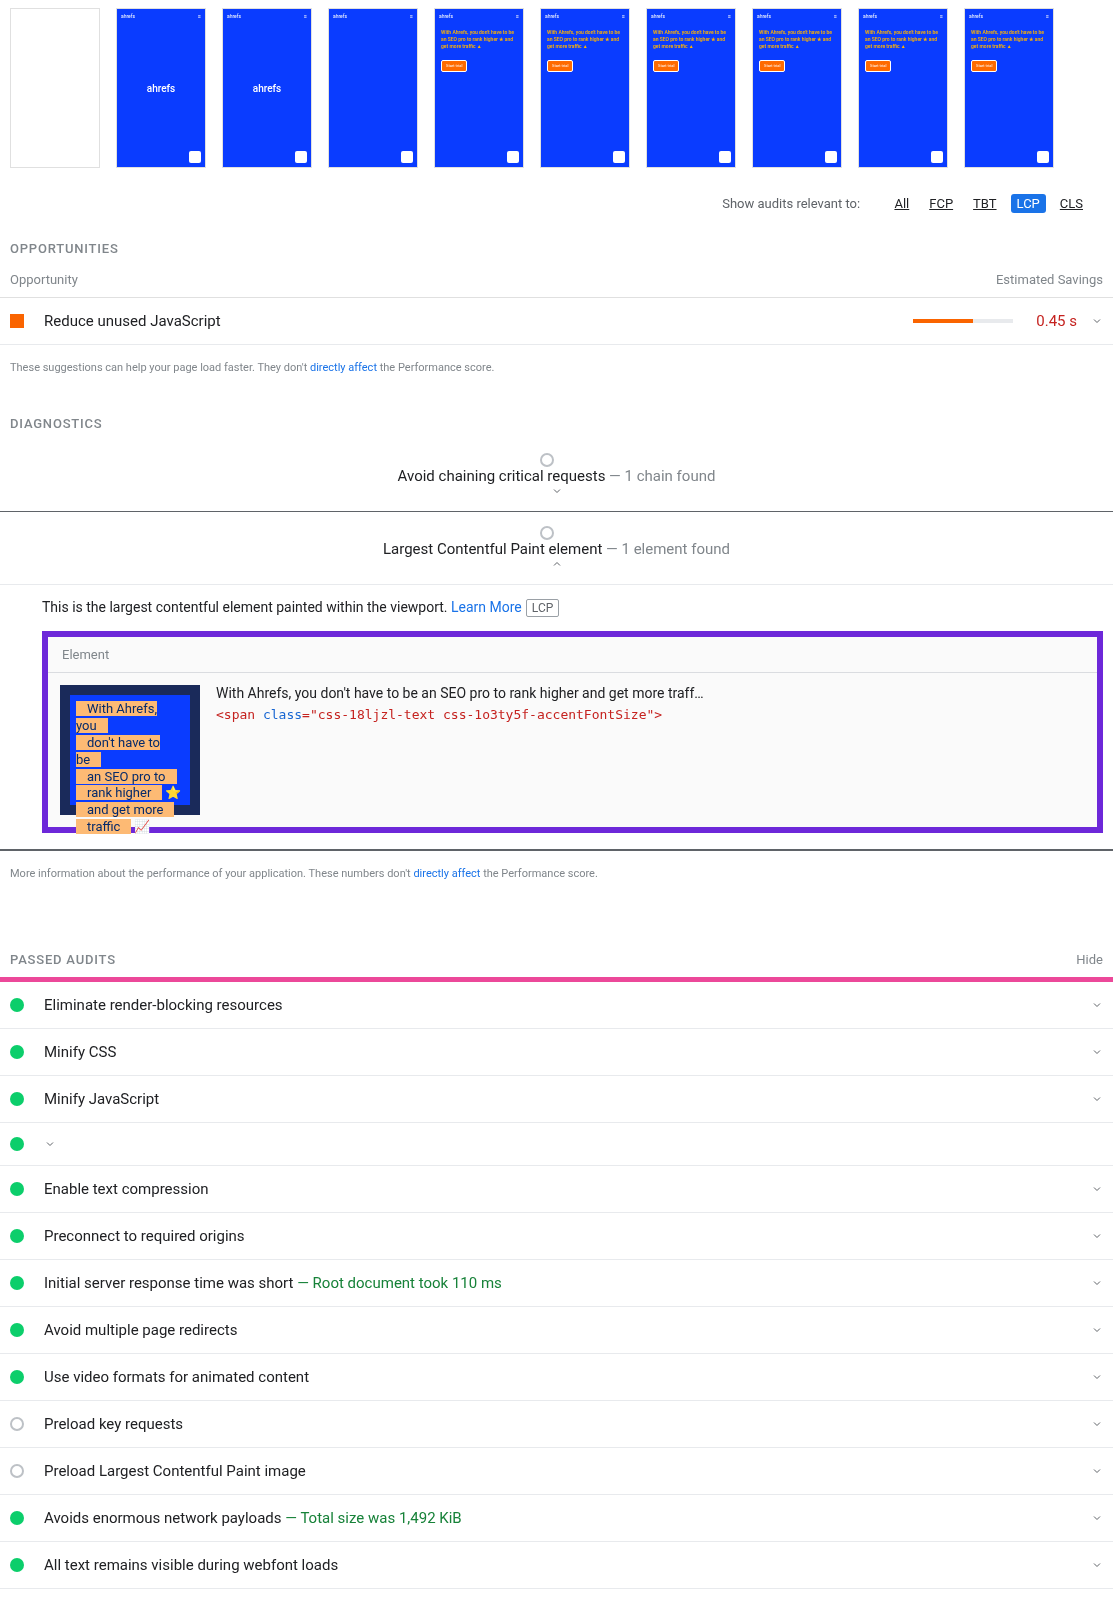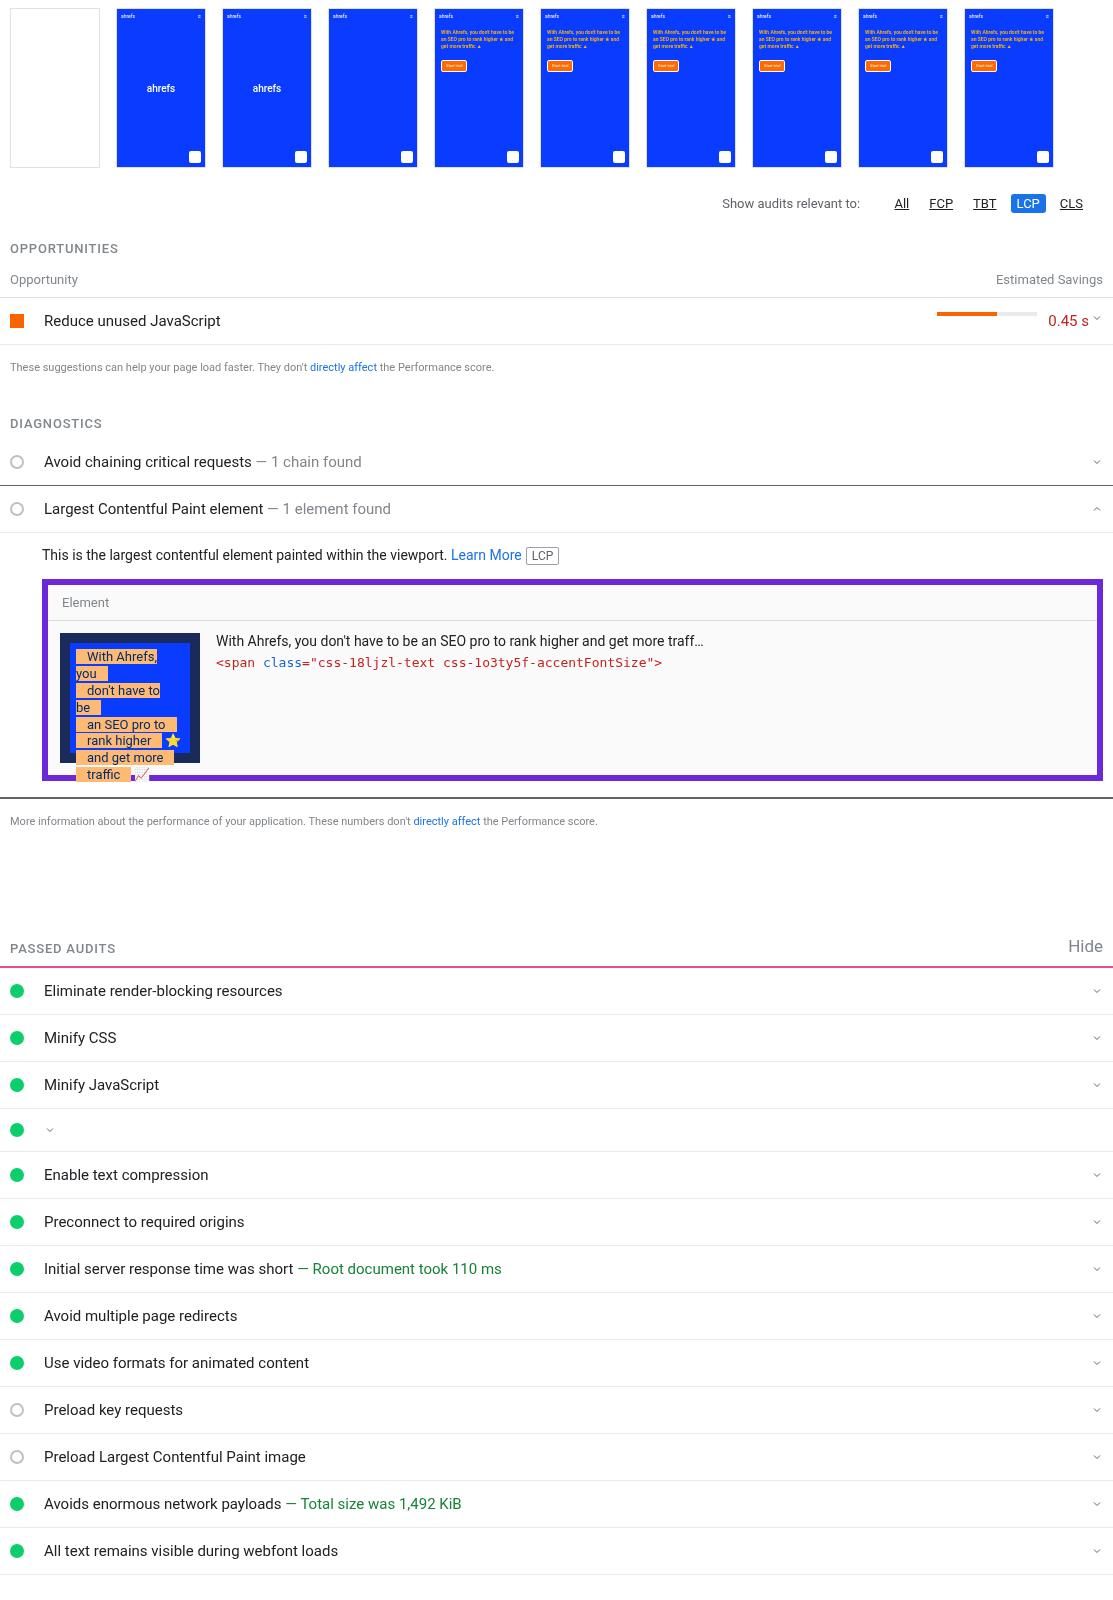--- a/index.html
+++ b/index.html
@@ -137,22 +137,22 @@
     font-size: 15px;
   }
   .audit-title .suffix {
     color: #80868b;
   }
   .audit-title .suffix.green {
     color: #178239;
   }
   .audit-right {
     display: flex;
-    align-items: flex-start;
-    gap: 2px;
+    align-items: center;
+    gap: 14px;
   }
   .savings-bar {
     width: 100px;
     height: 4px;
     background: #e8eaed;
     position: relative;
   }
   .savings-bar-fill {
     position: absolute;
     left: 0; top: 0; bottom: 0;
@@ -174,21 +174,21 @@
   }
   .chevron svg { width: 12px; height: 12px; stroke: #5f6368; stroke-width: 2; fill: none; }
 
   .note {
     padding: 16px 10px 24px 10px;
     color: #80868b;
     font-size: 11px;
   }
   .note a { color: #1a73e8; text-decoration: none; }
 
-  .diagnostics .audit-row { border-bottom: 1px solid #5f6368; }
+  .diagnostics .audit-row { border-bottom: 1px solid #5f6368; flex-direction: column; }
   .diagnostics .audit-row.light { border-bottom: 1px solid #e8eaed; }
 
   .expanded-content {
     padding: 14px 10px 16px 42px;
     font-size: 14px;
     color: #202124;
     border-bottom: 2px solid #5f6368;
   }
   .expanded-content .desc { margin-bottom: 14px; }
   .expanded-content .desc a { color: #1a73e8; text-decoration: none; }
@@ -249,32 +249,31 @@
     font-size: 13px;
   }
   .element-info .code-line .attr { color: #1967d2; }
 
   .passed-header {
     display: flex;
     justify-content: space-between;
     align-items: flex-end;
     padding: 48px 10px 10px 10px;
     color: #80868b;
-    border-bottom: 2px solid #ec4899;
+    border-bottom: 5px solid #ec4899;
     gap: 17px;
   }
   .passed-header .title {
     font-size: 13px;
     letter-spacing: 0.8px;
     font-weight: 500;
   }
   .passed-header .hide {
-    font-size: 17px;
+    font-size: 13px;
     cursor: pointer;
-    margin-top: 36px;
   }
 </style>
 </head>
 <body>
 
 <div class="filmstrip" id="filmstrip">
     <div class="frame"></div>
     <div class="frame blue">
       <div class="frame-header">
         <span>ahrefs</span>

